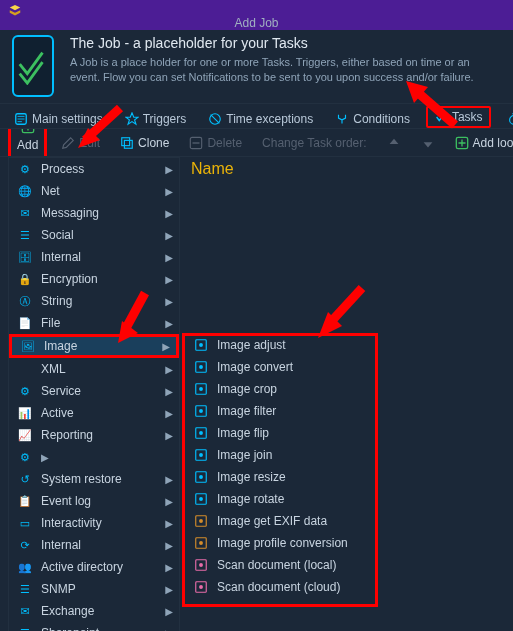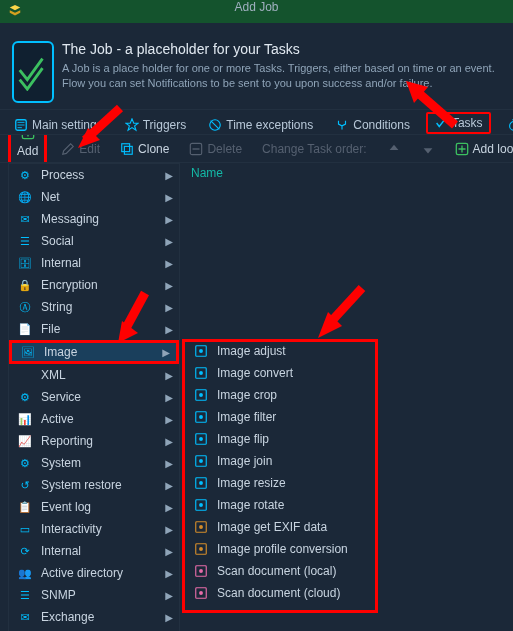--- a/index.html
+++ b/index.html
@@ -6,37 +6,37 @@
   body {
     width: 513px; height: 631px;
     background: #1b2838;
     font-family: "Segoe UI", Arial, sans-serif;
     font-size: 12px;
     color: #c8d4e0;
     overflow: hidden;
     position: relative;
   }
   .titlebar {
-    height: 23px;
-    background: #14532d;
-    display: flex;
-    align-items: flex-start;
+    height: 30px;
+    background: #4c1d95;
+    display: flex;
+    align-items: flex-end;
     justify-content: center;
     color: #a0b0c0;
     font-size: 12px;
   }
   .titlebar .logo {
     position: absolute;
     left: 8px;
     top: 4px;
   }
   .header {
-    padding: 18px 12px 6px 12px;
-    display: flex;
-    gap: 8px;
+    padding: 5px 12px 6px 12px;
+    display: flex;
+    gap: 16px;
   }
   .header-icon {
     width: 62px; height: 62px;
     border: 2px solid #00bfff;
     border-radius: 6px;
     background: #102030;
     display: flex;
     align-items: center;
     justify-content: center;
   }
@@ -77,22 +77,22 @@
     white-space: nowrap;
   }
   .tbtn.add { border: 3px solid #f00; border-radius: 2px; flex-direction: column; }
   .tbtn.disabled { color: #556070; }
   .tbtn .caret { font-size: 9px; color: #8fa4b8; }
   .content { position: relative; }
   .name-header {
     position: absolute;
     left: 185px; top: 0;
     padding: 3px 6px;
-    color: #14b8a6;
-    font-size: 12px;
+    color: #eab308;
+    font-size: 16px;
   }
   
   .cat-menu {
     position: absolute;
     left: 8px; top: 0;
     width: 172px;
     background: #1b2838;
     border: 1px solid #223040;
     padding-bottom: 6px;
   }
@@ -347,21 +347,20 @@
         <span class="cat-icon">
           <span style="font-size:11px">📈</span>
         </span>
         <span class="label">Reporting</span>
         <span class="arrow">▶</span>
       </div>
       <div class="cat-item">
         <span class="cat-icon">
           <span style="font-size:11px">⚙</span>
         </span>
-        <span class="label">System</span>
         <span class="arrow">▶</span>
       </div>
       <div class="cat-item">
         <span class="cat-icon">
           <span style="font-size:11px">↺</span>
         </span>
         <span class="label">System restore</span>
         <span class="arrow">▶</span>
       </div>
       <div class="cat-item">

